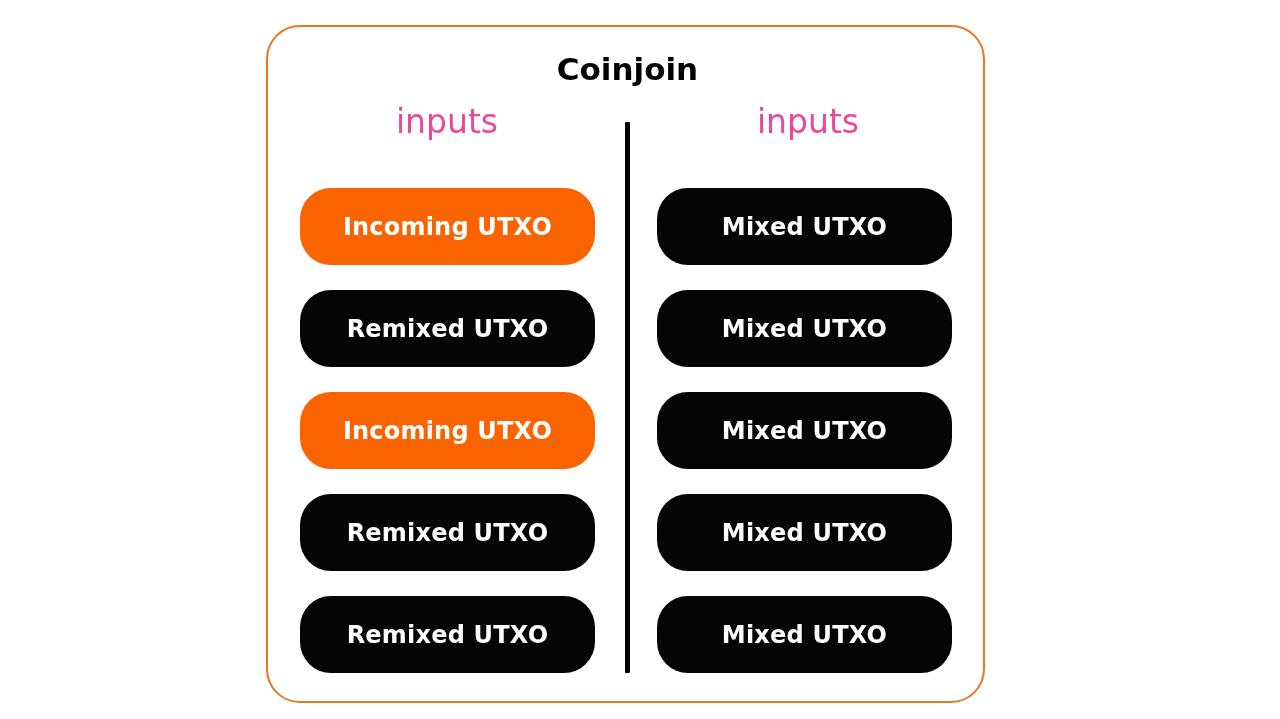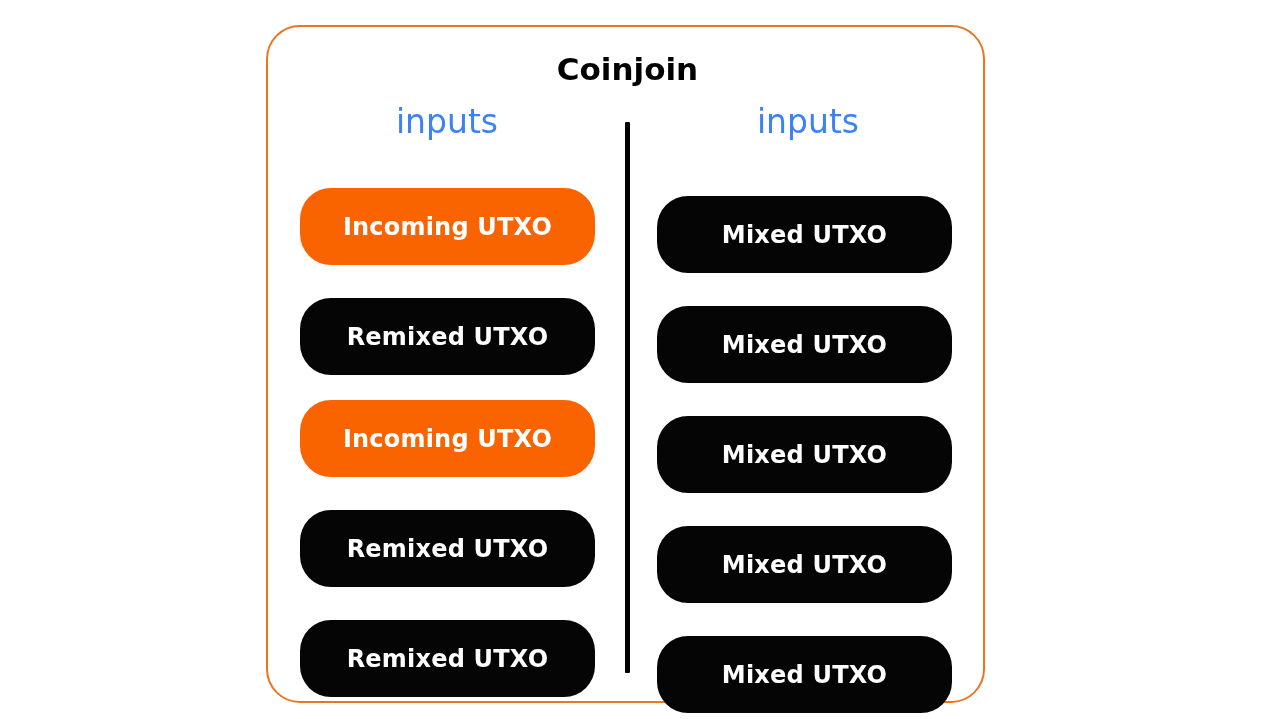--- a/index.html
+++ b/index.html
@@ -48,21 +48,21 @@
     letter-spacing: 0px;
     line-height: 1;
   }
 
   
   .col-heading {
     position: absolute;
     top: 78px;
     font-size: 33px;
     font-weight: normal;
-    color: #3b82f6;
+    color: #ec4899;
     line-height: 1;
     text-align: center;
   }
   #heading-inputs {
     left: 14px;
     width: 330px;
   }
   #heading-outputs {
     left: 375px;
     width: 330px;
@@ -98,21 +98,21 @@
     display: flex;
     align-items: center;
     justify-content: center;
     box-sizing: border-box;
     font-size: 24px;
     font-weight: bold;
     color: #ffffff;
     letter-spacing: 0.2px;
     user-select: none;
   }
-  .pill.dark   { background: #050505; margin-top: 8px; }
+  .pill.dark   { background: #050505; }
   .pill.orange { background: #FA6400; }
 
   .pill-label {
     pointer-events: none;
   }
 </style>
 </head>
 <body>
 
 <div id="stage">

